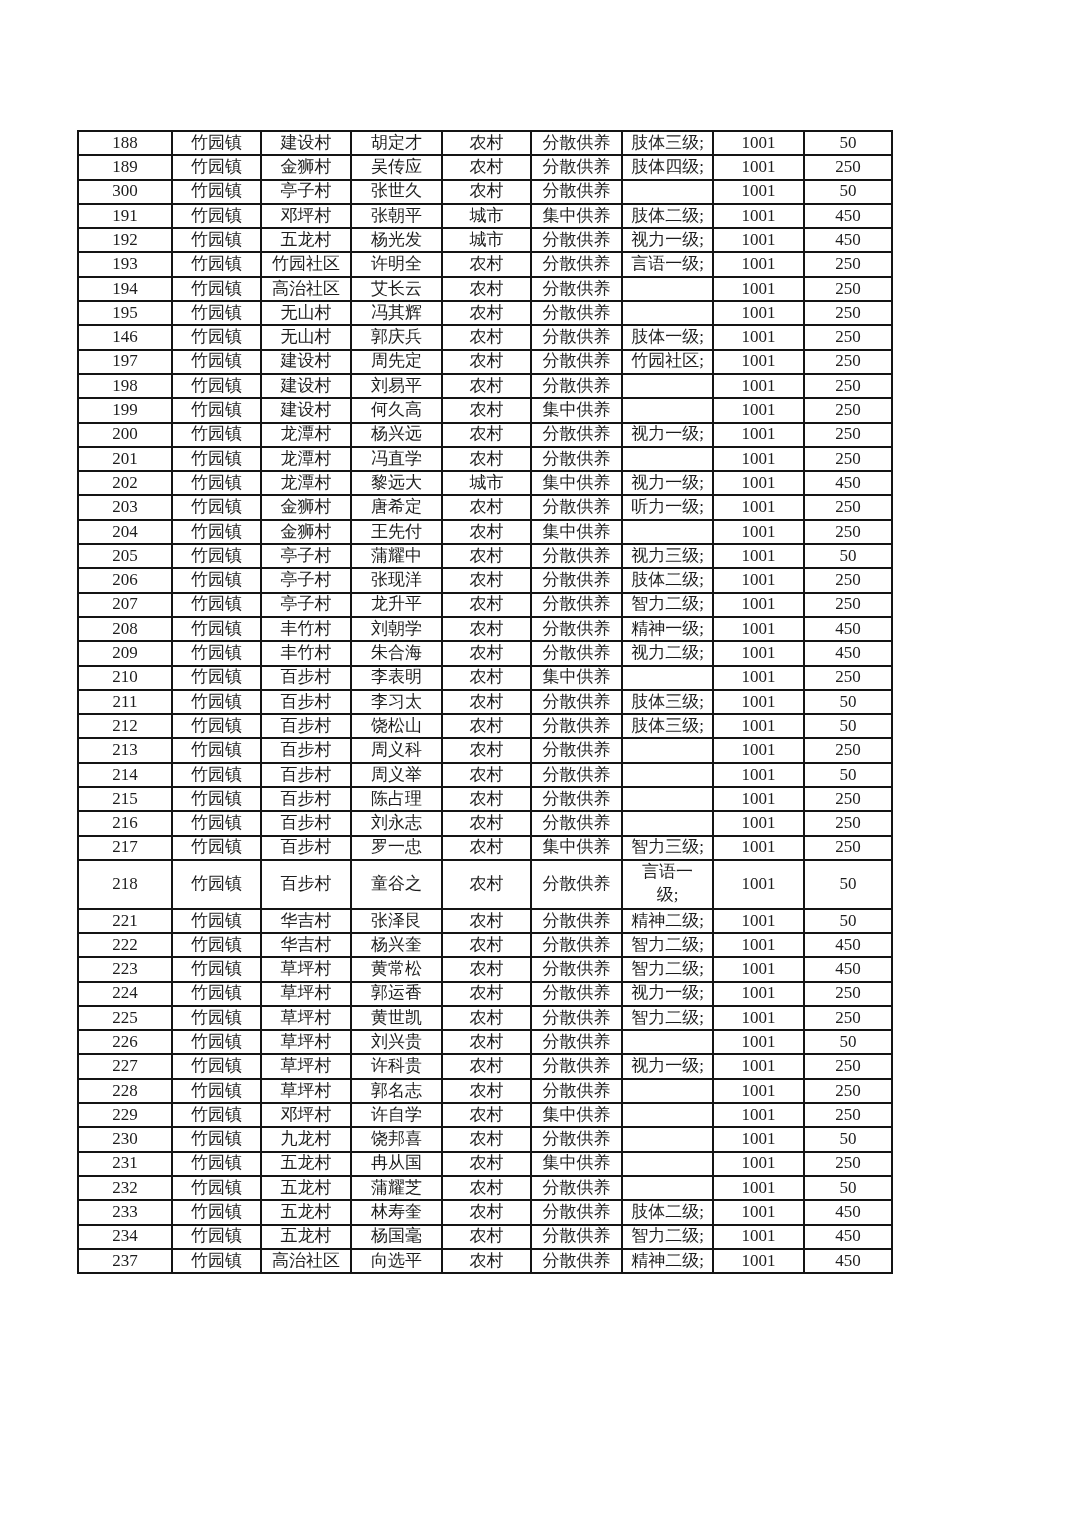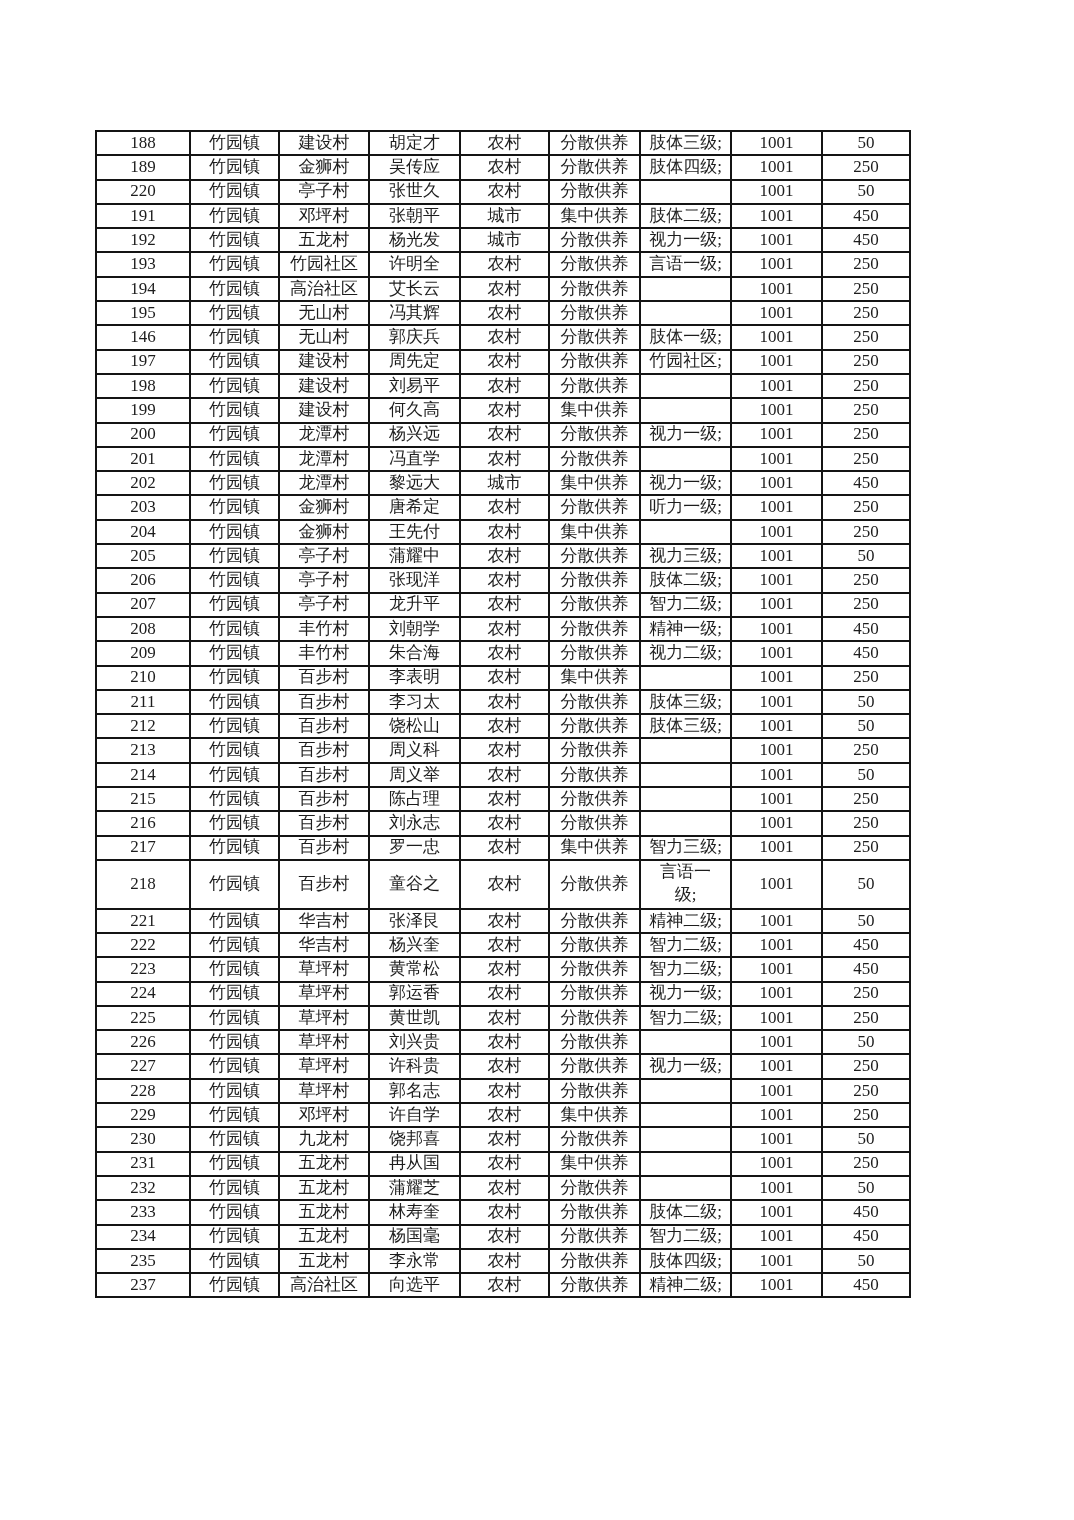--- a/index.html
+++ b/index.html
@@ -10,21 +10,21 @@
   .page {
     position: relative;
     width: 1074px;
     height: 1520px;
     background: #ffffff;
     overflow: hidden;
     font-family: "Liberation Serif", "DejaVu Serif", serif;
   }
   table.benefit-table {
     position: absolute;
-    left: 95px;
+    left: 77px;
     top: 130px;
     width: 814px;
     border-collapse: collapse;
     table-layout: fixed;
   }
   table.benefit-table td {
     border: 2px solid #141414;
     color: #1d1d1d;
     font-size: 17px;
     line-height: 1.1;
@@ -79,21 +79,21 @@
           <td>竹园镇</td>
           <td>金狮村</td>
           <td>吴传应</td>
           <td>农村</td>
           <td>分散供养</td>
           <td>肢体四级;</td>
           <td>1001</td>
           <td>250</td>
         </tr>
         <tr>
-          <td>220</td>
+          <td>300</td>
           <td>竹园镇</td>
           <td>亭子村</td>
           <td>张世久</td>
           <td>农村</td>
           <td>分散供养</td>
           <td></td>
           <td>1001</td>
           <td>50</td>
         </tr>
         <tr>
@@ -550,31 +550,20 @@
         <tr>
           <td>234</td>
           <td>竹园镇</td>
           <td>五龙村</td>
           <td>杨国毫</td>
           <td>农村</td>
           <td>分散供养</td>
           <td>智力二级;</td>
           <td>1001</td>
           <td>450</td>
-        </tr>
-        <tr>
-          <td>235</td>
-          <td>竹园镇</td>
-          <td>五龙村</td>
-          <td>李永常</td>
-          <td>农村</td>
-          <td>分散供养</td>
-          <td>肢体四级;</td>
-          <td>1001</td>
-          <td>50</td>
         </tr>
         <tr>
           <td>237</td>
           <td>竹园镇</td>
           <td>高治社区</td>
           <td>向选平</td>
           <td>农村</td>
           <td>分散供养</td>
           <td>精神二级;</td>
           <td>1001</td>

